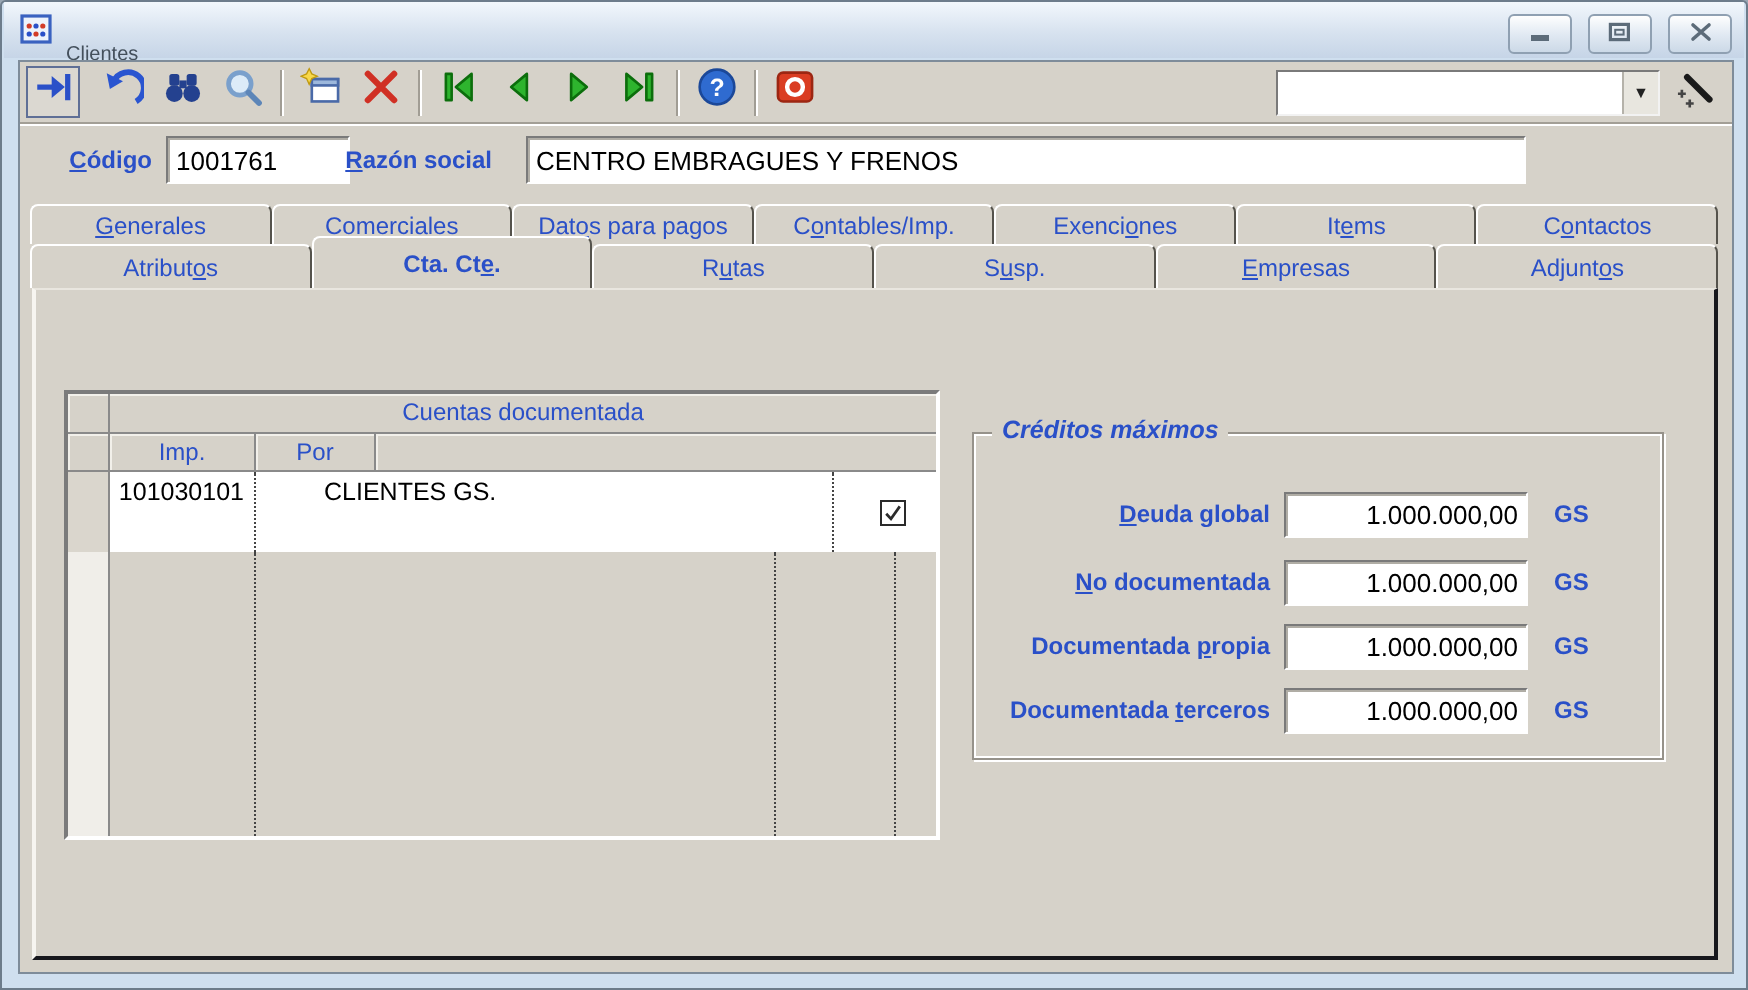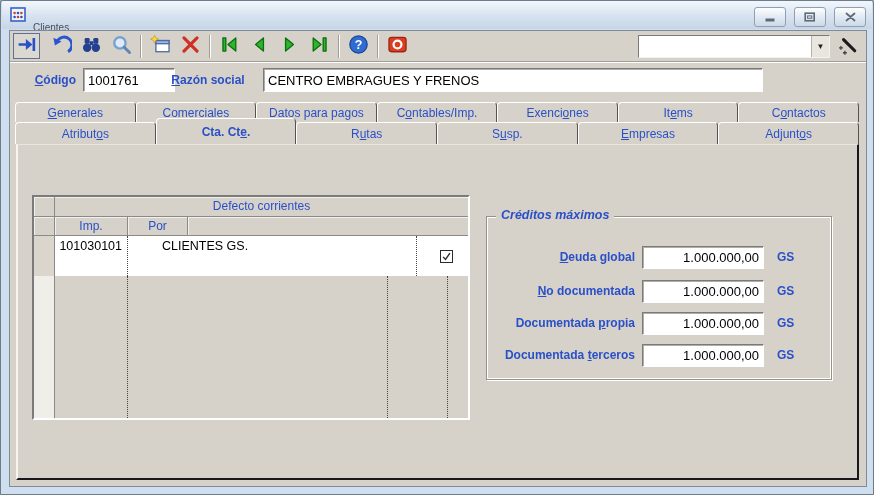--- a/index.html
+++ b/index.html
@@ -34,21 +34,21 @@
   .combo input{flex:1;min-width:0;border:none;outline:none;padding:0 4px;font-size:12px;font-family:inherit;background:#fff;}
   .combo-btn{width:17px;background:#e8e6df;border-left:1px solid #b5b2aa;display:flex;align-items:center;justify-content:center;font-size:8px;color:#222;}
   .wand-btn{position:absolute;left:824px;top:3px;width:26px;height:26px;display:flex;align-items:center;justify-content:center;}
   
   .lbl{position:absolute;font-weight:bold;color:var(--accent);font-size:12px;line-height:24px;}
   .edit{position:absolute;height:24px;box-sizing:border-box;background:#fff;color:#000;outline:none;
     border:1px solid;border-color:#7a7a7a #fff #fff #7a7a7a;box-shadow:inset 1px 1px 0 #b0ada5;
     font-size:13px;padding:0 4px;font-family:inherit;}
   #lbl-codigo{left:8px;top:37px;width:58px;text-align:right;}
   #inp-codigo{left:73px;top:37px;width:92px;}
-  #lbl-razon{left:150px;top:37px;width:96px;text-align:center;}
+  #lbl-razon{left:140px;top:37px;width:96px;text-align:right;}
   #inp-razon{left:253px;top:37px;width:500px;}
   
   .tabs{position:absolute;display:flex;left:5px;width:844px;}
   .tabs.row1{top:71px;height:20px;}
   .tabs.row2{top:91px;height:22px;}
   .tab{flex:1;display:flex;align-items:center;justify-content:center;background:var(--bg);
     color:var(--accent);font-size:12px;box-sizing:border-box;border-radius:4px 4px 0 0;
     border-top:1px solid #fff;border-left:1px solid #fff;border-right:1px solid #55534c;cursor:default;}
   .tab.active{font-weight:bold;margin-top:-4px;z-index:3;position:relative;}
   
@@ -247,21 +247,21 @@
       <div class="tab">S<u>u</u>sp.</div>
       <div class="tab"><u>E</u>mpresas</div>
       <div class="tab">Adjunt<u>o</u>s</div>
     </div>
 
     <div class="page">
 
       <div class="grid">
         <div class="g-row g-title-row">
           <div class="ci"></div>
-          <div class="g-title">Defecto corrientes</div>
+          <div class="g-title">Cuentas documentada</div>
         </div>
         <div class="g-row g-head-row">
           <div class="ci"></div>
           <div class="gc1">Imp. contable</div>
           <div class="gc3">Por Defecto</div>
           <div class="gc4"></div>
         </div>
         <div class="g-row g-data-row">
           <div class="ci"></div>
           <div class="gc1">101030101</div>

